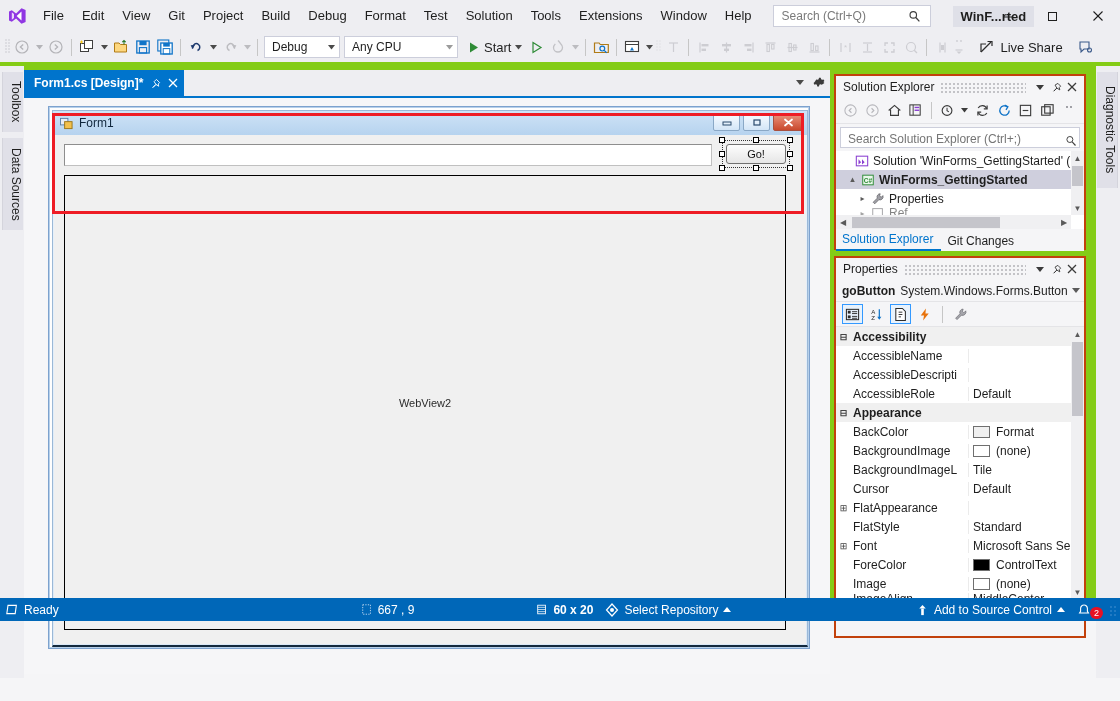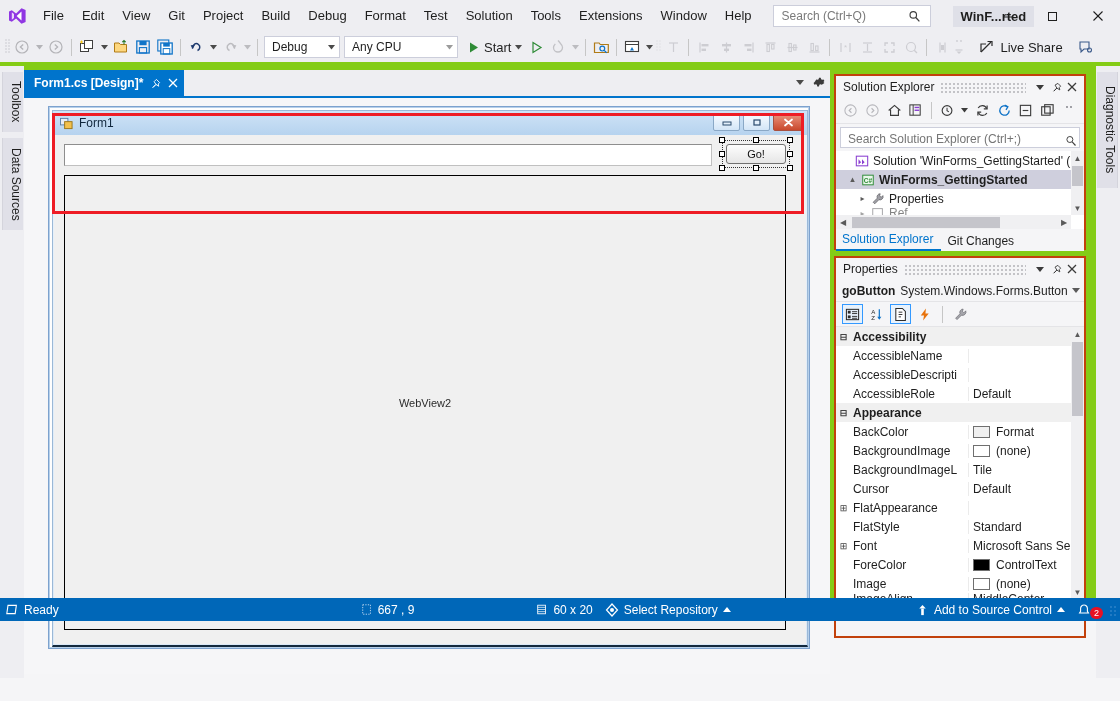--- a/index.html
+++ b/index.html
@@ -976,21 +976,21 @@
       <span>Ready</span>
     </div>
     <div class="sb-item" style="margin-left:290px;">
       <span>
         <svg width="12" height="13" viewBox="0 0 14 14">
             <rect x="2" y="1.5" width="9" height="11" fill="none" stroke="#cfe2f5" stroke-width="1" stroke-dasharray="1.5 1.5"></rect>
           </svg>
       </span>
       <span>667 , 9</span>
     </div>
-    <div class="sb-item" style="margin-left:110px;">
+    <div class="sb-item" style="margin-left:110px;font-weight:bold;">
       <span>
         <svg width="12" height="13" viewBox="0 0 14 14">
             <rect x="2" y="2" width="9" height="10" fill="none" stroke="#fff" stroke-width="1"></rect>
             <line x1="2" y1="4.5" x2="11" y2="4.5" stroke="#fff" stroke-width=".8"></line>
             <line x1="2" y1="7" x2="11" y2="7" stroke="#fff" stroke-width=".8"></line>
             <line x1="2" y1="9.5" x2="11" y2="9.5" stroke="#fff" stroke-width=".8"></line>
           </svg>
       </span>
       <span>60 x 20</span>
     </div>

